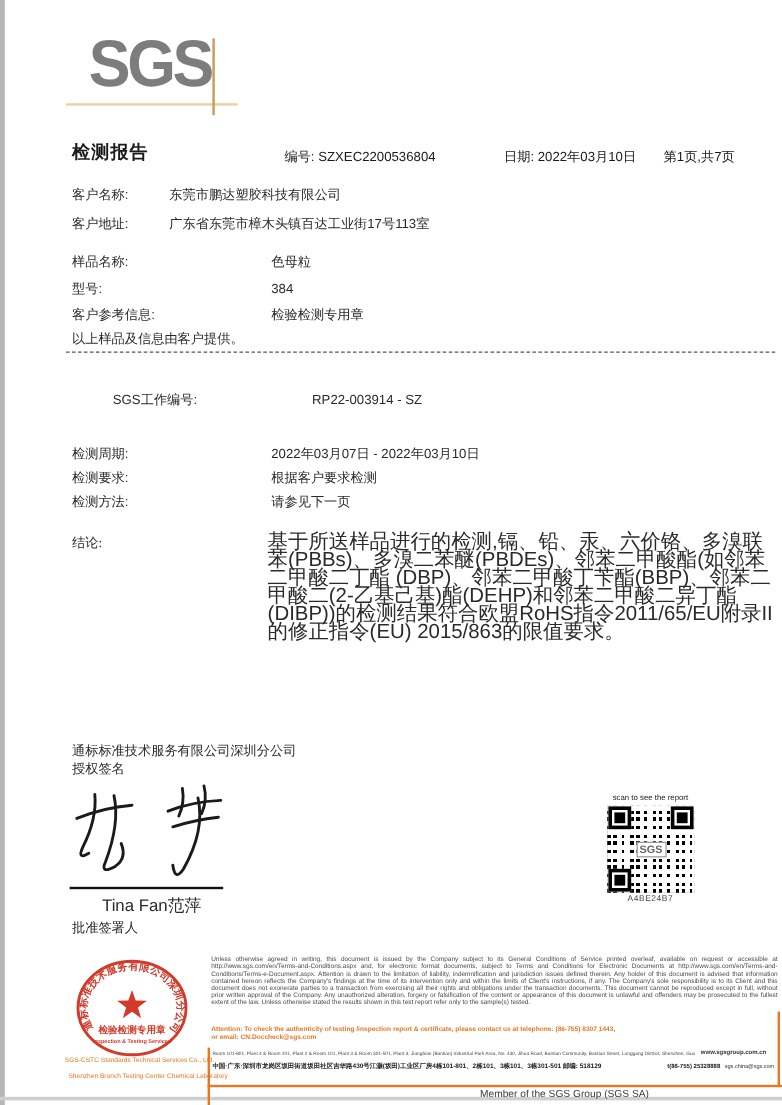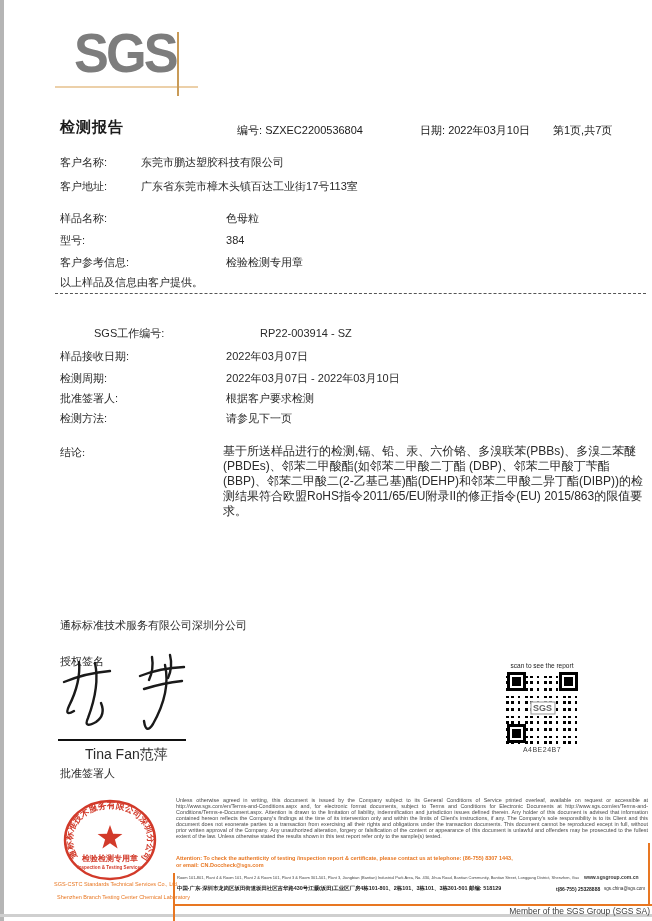--- a/index.html
+++ b/index.html
@@ -17,24 +17,24 @@
   .title{position:absolute;left:60px;top:118px;font-size:15px;font-weight:bold;letter-spacing:1px;color:#1a1a1a;}
   .hdr{position:absolute;top:123px;font-size:11px;color:#1a1a1a;white-space:nowrap;}
   
   .row{position:absolute;left:60px;font-size:11px;color:#2a2a2a;white-space:nowrap;}
   .row .lbl{display:inline-block;}
   .w78{width:78px;}
   .w163{width:163px;}
   .note{position:absolute;left:60px;font-size:11px;color:#2a2a2a;}
   .dash{position:absolute;left:55px;top:293px;width:591px;border-top:1px dashed #555;}
   .conc-lbl{position:absolute;left:60px;top:445px;font-size:11px;color:#2a2a2a;font-family:Liberation Serif, serif;}
-  .conc-txt{position:absolute;left:223px;top:444px;width:424px;font-size:12px;line-height:15px;color:#2a2a2a;}
+  .conc-txt{position:absolute;left:223px;top:444px;width:424px;font-size:17px;line-height:15px;color:#2a2a2a;}
   
   .sig-company{position:absolute;left:60px;top:618px;font-size:11px;color:#2a2a2a;}
-  .sig-auth{position:absolute;left:60px;top:633px;font-size:11px;color:#2a2a2a;margin-top:21px;}
+  .sig-auth{position:absolute;left:60px;top:633px;font-size:11px;color:#2a2a2a;}
   .sig-svg{position:absolute;left:52px;top:648px;}
   .sig-line{position:absolute;left:58px;top:739px;width:128px;height:2px;background:#111;}
   .sig-name{position:absolute;left:60px;top:746px;font-size:14px;color:#2a2a2a;margin-left:25px;}
   .sig-title{position:absolute;left:60px;top:766px;font-size:11px;color:#2a2a2a;text-align:right;}
   
   .qr-caption{position:absolute;left:492px;top:662px;width:100px;text-align:center;font-size:6.5px;color:#222;}
   .qr{position:absolute;left:506px;top:671px;width:73px;height:73px;
       background:
        repeating-linear-gradient(90deg,#000 0 3px,#fff 3px 5px,#000 5px 8px,#fff 8px 12px,#000 12px 14px,#fff 14px 19px),
        repeating-linear-gradient(0deg,#000 0 3px,#fff 3px 6px,#000 6px 8px,#fff 8px 13px,#000 13px 16px,#fff 16px 20px);
@@ -55,21 +55,21 @@
              font-weight:bold;color:#e87722;}
   .addr-en{position:absolute;left:177px;top:875px;width:402px;font-size:4px;color:#444;white-space:nowrap;overflow:hidden;}
   .website{position:absolute;left:584px;top:874px;font-size:5px;color:#333;font-weight:bold;white-space:nowrap;}
   .addr-cn{position:absolute;left:177px;top:885px;width:376px;font-size:5.4px;font-weight:bold;color:#222;
            white-space:nowrap;overflow:hidden;}
   .phone{position:absolute;left:556px;top:886px;font-size:5px;font-weight:bold;color:#222;white-space:nowrap;}
   .email{position:absolute;left:604px;top:886px;font-size:4.6px;color:#333;white-space:nowrap;}
   .ft-hline{position:absolute;left:173px;top:904px;width:479px;height:2px;background:#e87722;}
   .ft-vline-l{position:absolute;left:173px;top:873px;width:2px;height:48px;background:#e87722;}
   .ft-vline-r{position:absolute;left:648px;top:843px;width:2px;height:62px;background:#e87722;}
-  .member{position:absolute;left:400px;top:906px;width:250px;text-align:right;font-size:8.5px;color:#3d3d3d;}
+  .member{position:absolute;left:400px;top:906px;width:250px;font-size:8.5px;color:#3d3d3d;}
 </style>
 </head>
 <body>
 
 <div class="page">
 
   <div class="edge-left"></div>
   <div class="edge-bottom"></div>
 
   <div class="logo-text">SGS</div>
@@ -109,30 +109,26 @@
     <span>检验检测专用章</span>
   </div>
   <div class="note" style="top:275px;">以上样品及信息由客户提供。</div>
 
   <div class="dash"></div>
 
   <div class="row" style="top:326px;margin-left:34px;">
     <span class="lbl w163">SGS工作编号:</span>
     <span>RP22-003914 - SZ</span>
   </div>
-  <div class="row" style="top:349px;">
-    <span class="lbl w163">样品接收日期:</span>
-    <span>2022年03月07日</span>
-  </div>
   <div class="row" style="top:371px;">
     <span class="lbl w163">检测周期:</span>
     <span>2022年03月07日 - 2022年03月10日</span>
   </div>
   <div class="row" style="top:391px;">
-    <span class="lbl w163">批准签署人:</span>
+    <span class="lbl w163">检测要求:</span>
     <span>根据客户要求检测</span>
   </div>
   <div class="row" style="top:411px;">
     <span class="lbl w163">检测方法:</span>
     <span>请参见下一页</span>
   </div>
   <div class="conc-lbl">结论:</div>
   <div class="conc-txt">基于所送样品进行的检测,镉、铅、汞、六价铬、多溴联苯(PBBs)、多溴二苯醚(PBDEs)、邻苯二甲酸酯(如邻苯二甲酸二丁酯 (DBP)、邻苯二甲酸丁苄酯(BBP)、邻苯二甲酸二(2-乙基己基)酯(DEHP)和邻苯二甲酸二异丁酯(DIBP))的检测结果符合欧盟RoHS指令2011/65/EU附录II的修正指令(EU) 2015/863的限值要求。</div>
 
   <div class="sig-company">通标标准技术服务有限公司深圳分公司</div>

